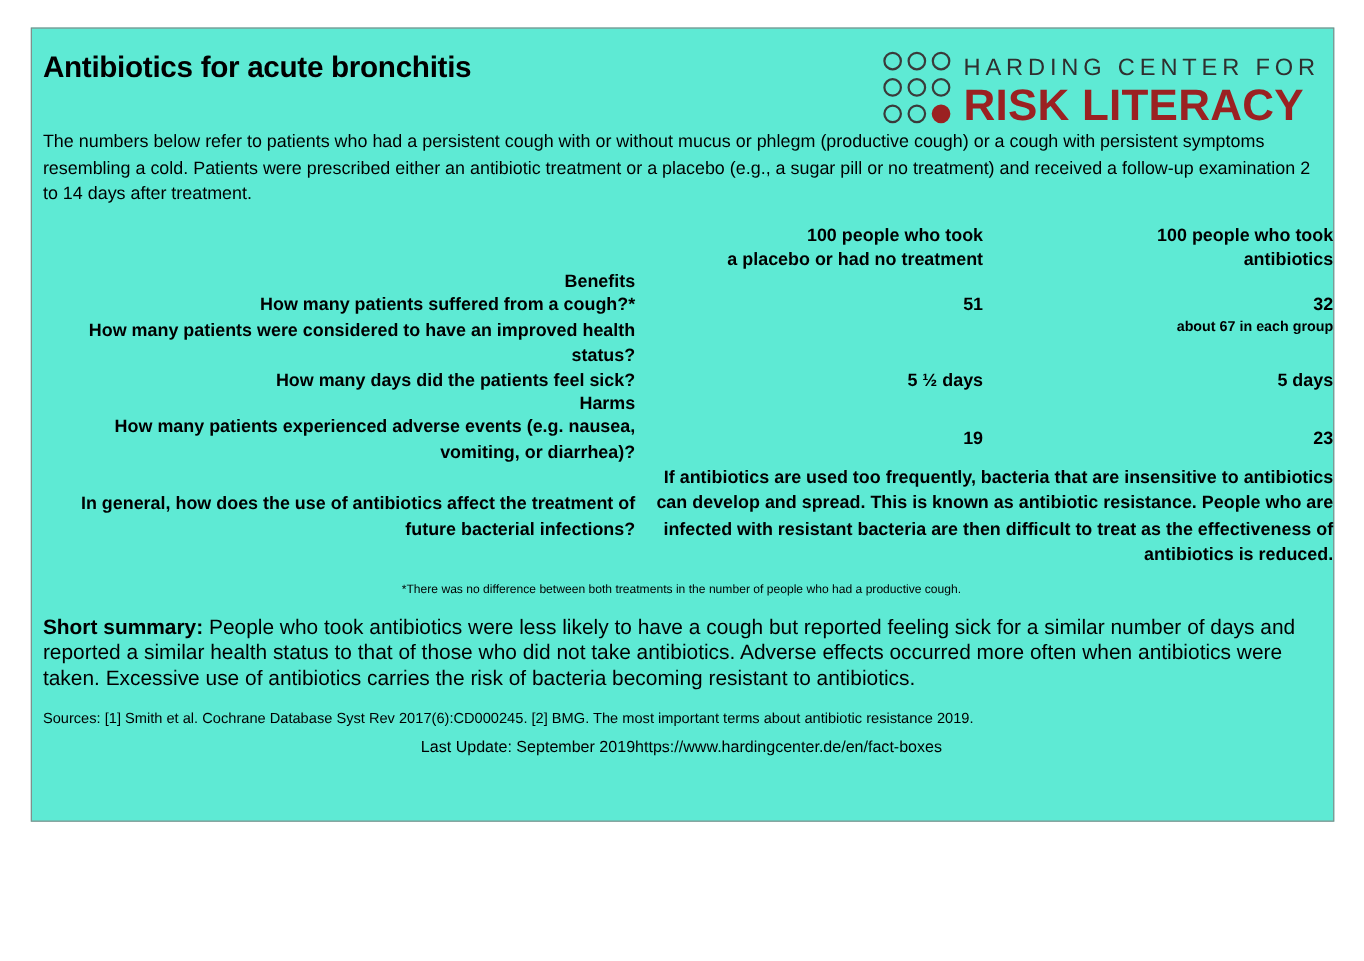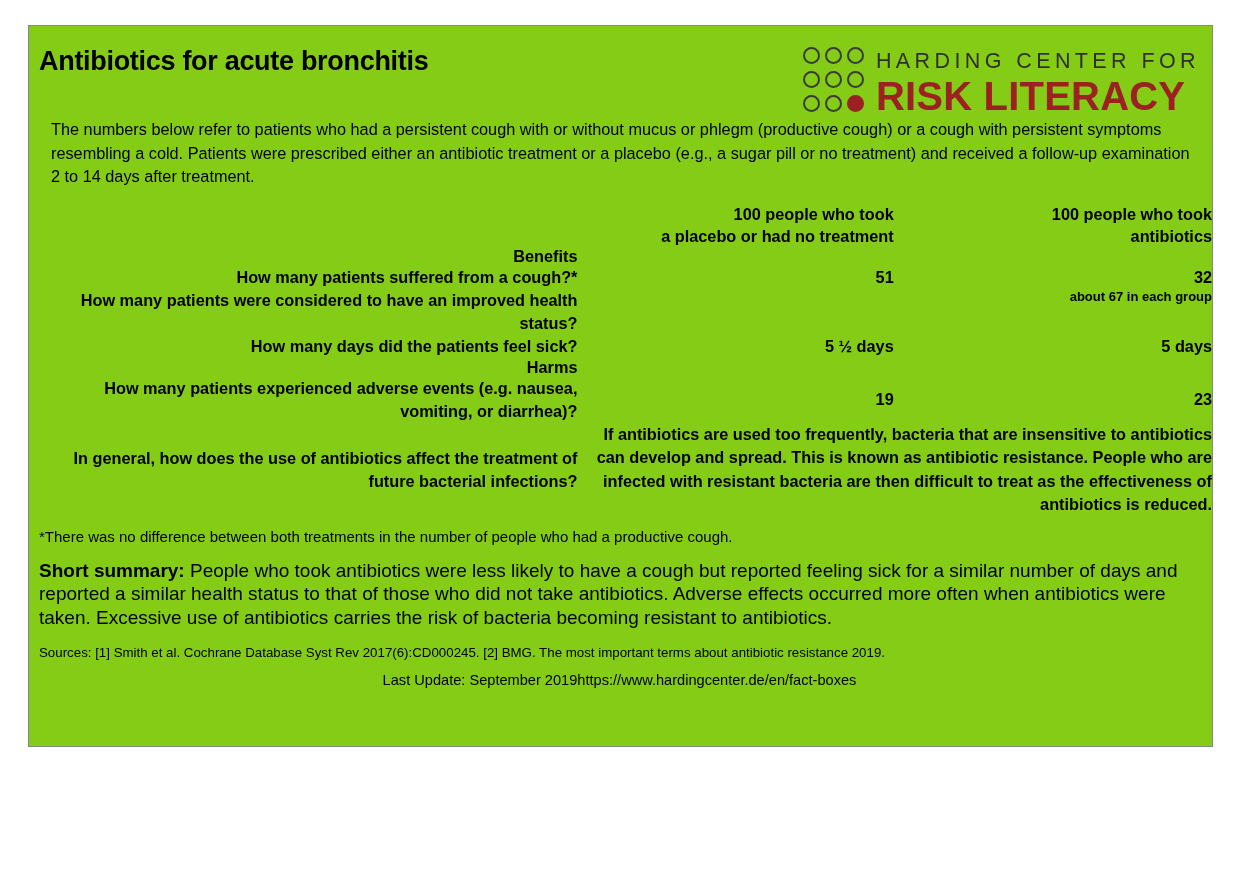--- a/index.html
+++ b/index.html
@@ -16,21 +16,21 @@
   }
 
   .factbox {
     position: absolute;
     left: 28px;
     top: 25px;
     width: 1185px;
     height: 722px;
     border: 1.5px solid #868686;
     box-sizing: border-box;
-    background: #84cc16;
+    background: #5eead4;
   }
 
   
   .header {
     position: relative;
     height: 92px;
   }
   .title {
     position: absolute;
     left: 10px;
@@ -81,21 +81,21 @@
   .logo-line2 {
     font-size: 40px;
     font-weight: bold;
     color: #9B2122;
     line-height: 44px;
     letter-spacing: 0.2px;
   }
 
   
   .intro {
-    margin: 0 12px 0 22px;
+    margin: 0 12px 0 10px;
     font-size: 16.3px;
     line-height: 23.5px;
     text-align: left;
   }
 
   
   .tbl {
     width: 100%;
     border-collapse: collapse;
     table-layout: fixed;
@@ -149,22 +149,23 @@
     line-height: 23.5px;
     text-align: center;
     padding: 8px 14px 6px 14px;
     vertical-align: middle;
     margin-left: 30px;
   }
 
   
   .footnote {
     margin: 10px 12px 0 10px;
-    font-size: 15px;
+    font-size: 11px;
     line-height: 19px;
+    text-align: center;
   }
   .summary {
     margin: 13px 12px 0 10px;
     font-size: 19px;
     line-height: 23.5px;
   }
   .summary b { font-weight: bold; }
   .sources {
     margin: 14px 12px 0 10px;
     font-size: 13.3px;

